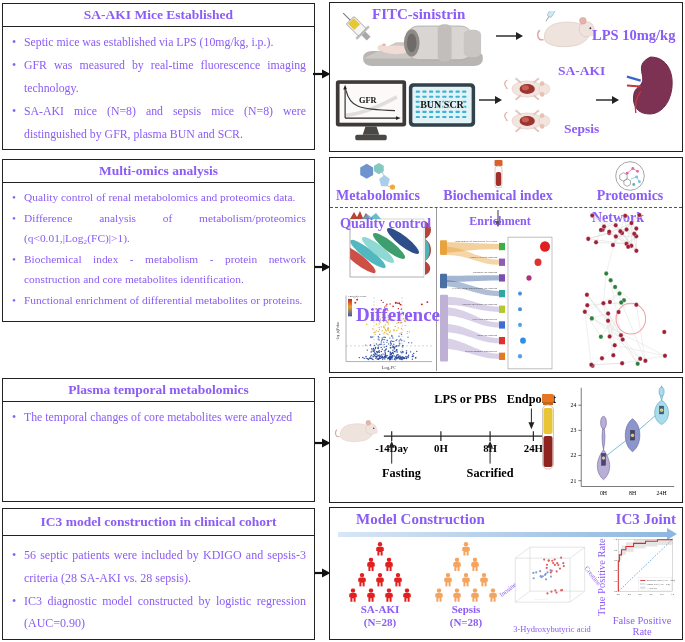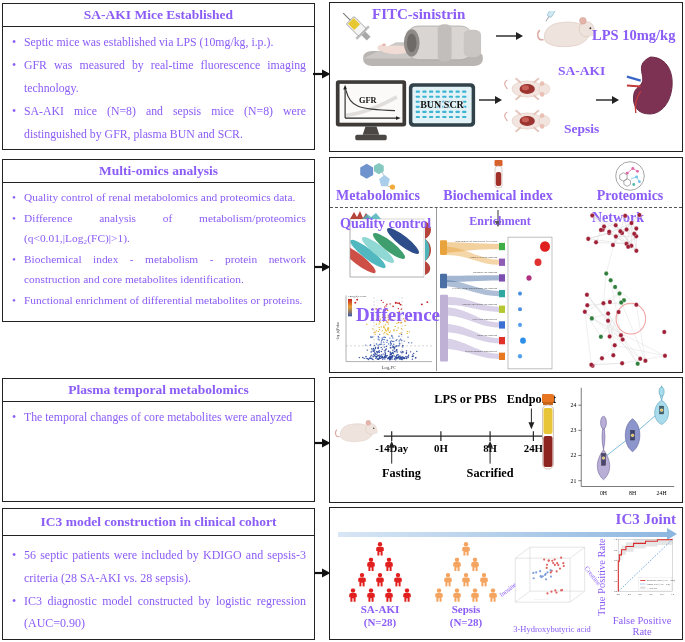--- a/index.html
+++ b/index.html
@@ -976,20 +976,21 @@
           <span class="bt">56 septic patients were included by KDIGO and sepsis-3 criteria (28 SA-AKI vs. 28 sepsis).</span>
         </li>
       <li>
           <span class="bu"></span>
           <span class="bt">IC3 diagnostic model constructed by logistic regression (AUC=0.90)</span>
         </li>
     </ul>
   </div>
 
   <div class="panel" style="top:507px;height:133px;">
+    <div class="blab" style="left:26px;top:3px;font-size:15px;">Model Construction</div>
     <div class="blab" style="right:6px;top:3px;font-size:15px;">IC3 Joint</div>
     <div class="bluearrow" style="left:8px;top:24px;width:330px;"></div>
 
     <svg class="abs" style="left:10px;top:34px;" width="80" height="62" viewBox="0 0 80 62">
         <g id="ppl1">
           <use x="35" y="0" width="10" height="14" style="color:#e21f1f" href="#psym" xlink:href="#psym"></use>
           <use x="26" y="15.4" width="10" height="14" style="color:#e21f1f" href="#psym" xlink:href="#psym"></use>
           <use x="44" y="15.4" width="10" height="14" style="color:#e21f1f" href="#psym" xlink:href="#psym"></use>
           <use x="17" y="30.8" width="10" height="14" style="color:#e21f1f" href="#psym" xlink:href="#psym"></use>
           <use x="35" y="30.8" width="10" height="14" style="color:#e21f1f" href="#psym" xlink:href="#psym"></use>

